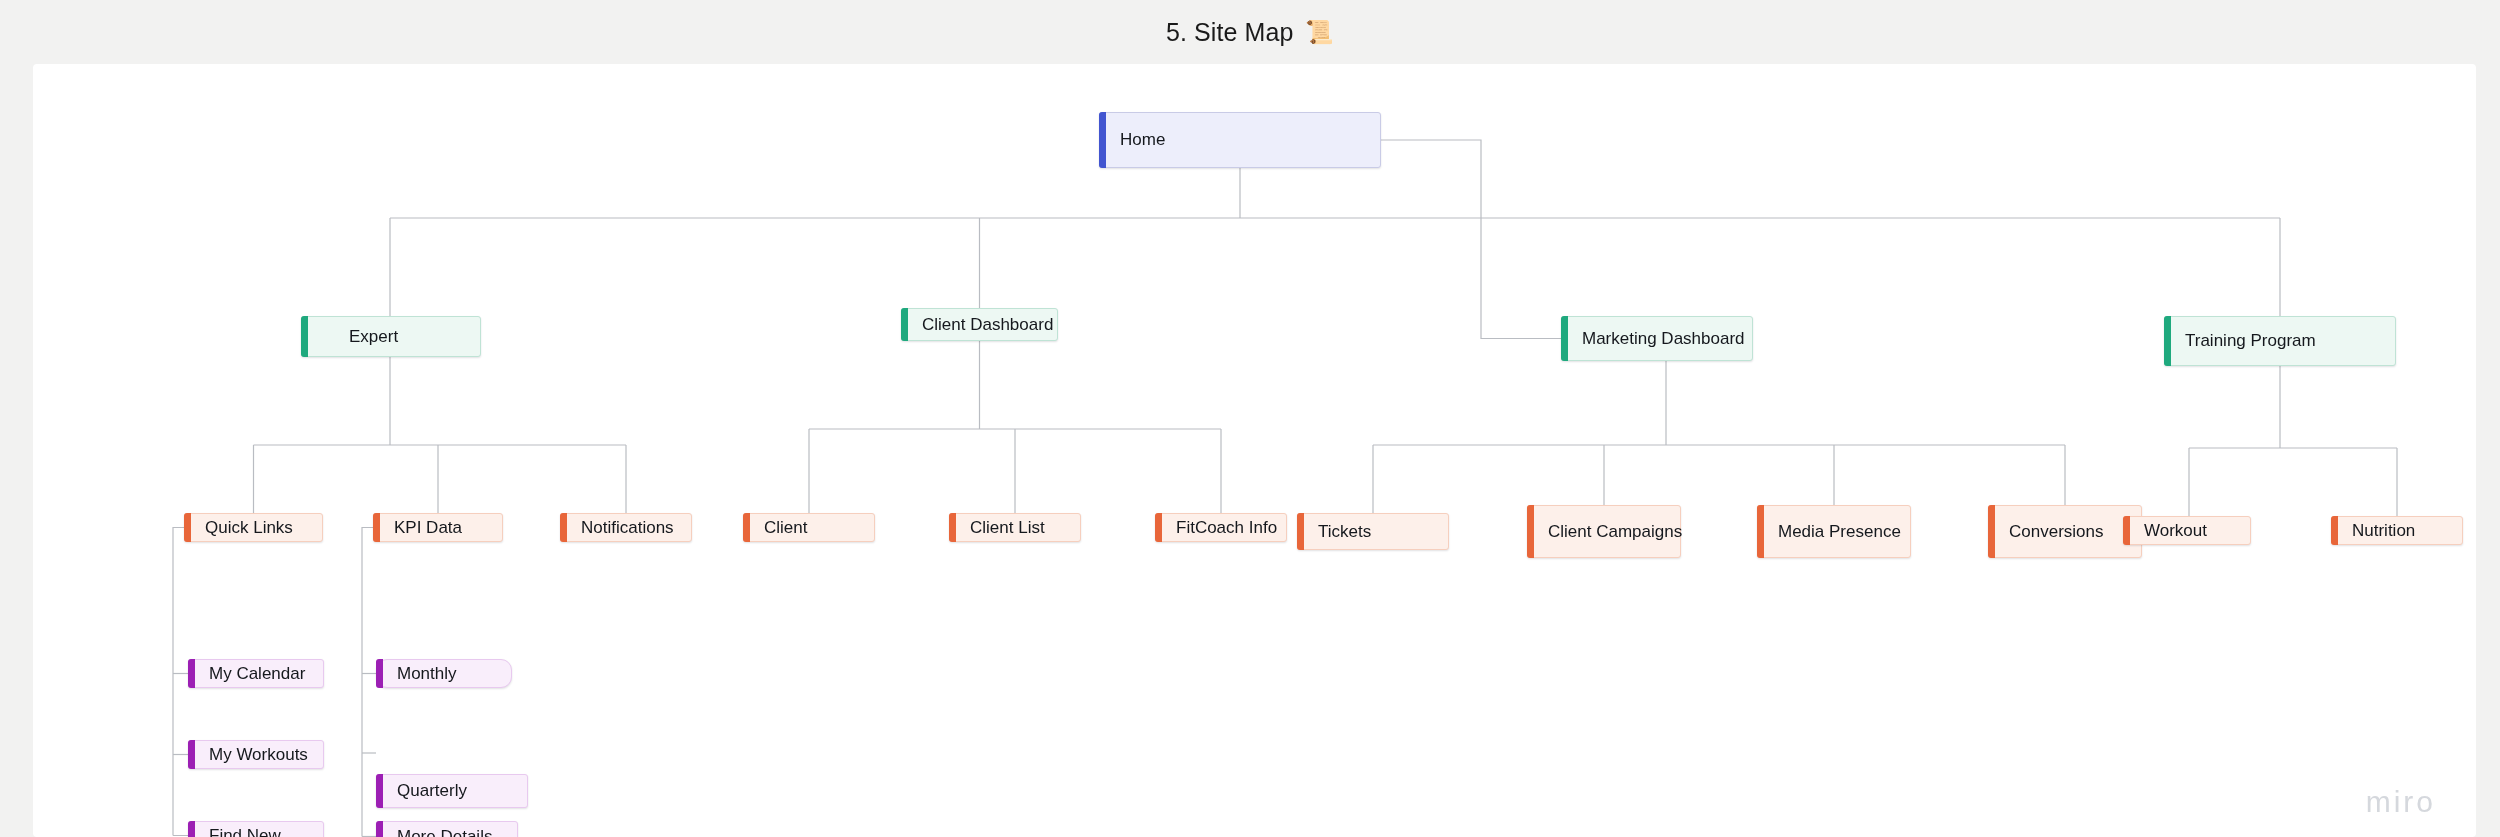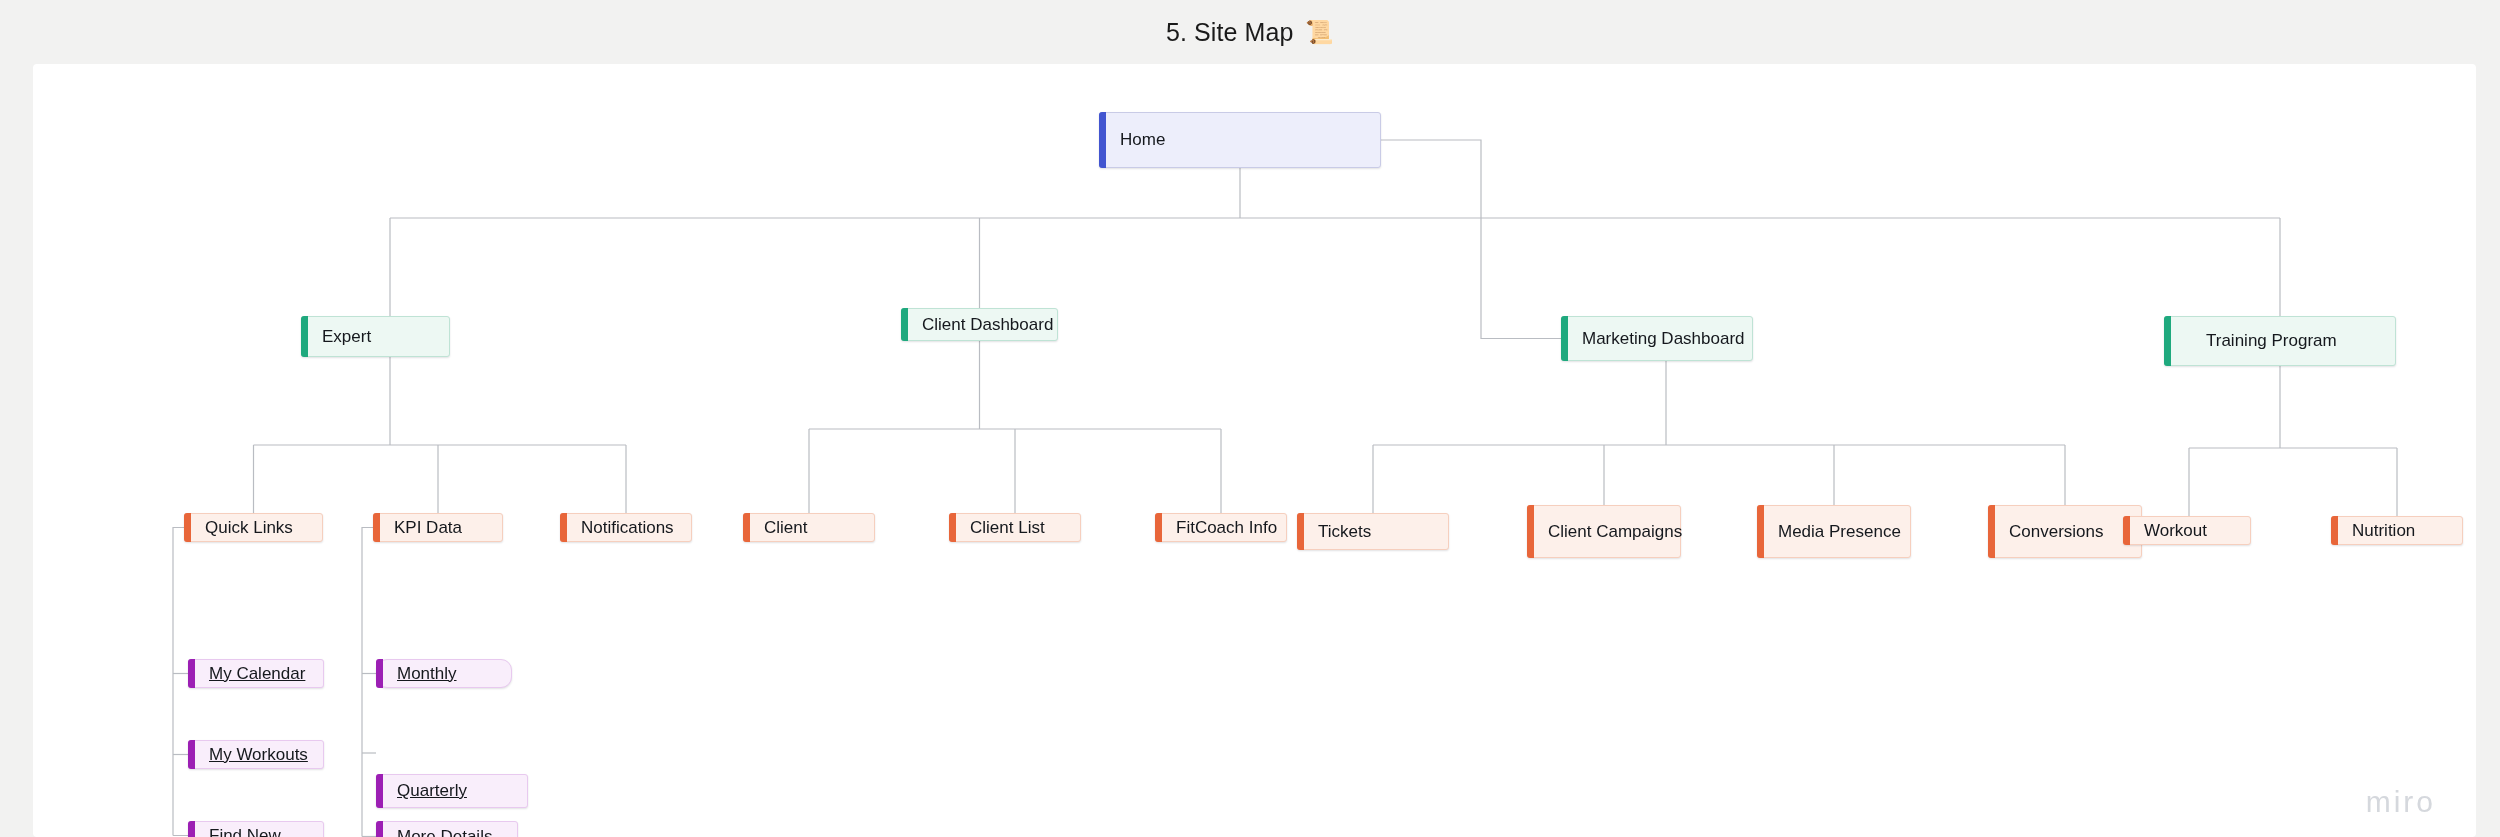--- a/index.html
+++ b/index.html
@@ -81,21 +81,21 @@
     padding-right: 14px;
   }
 
   
   .lv-home  { background:#edeefb; border-color:#c9cbe6; }
   .lv-home  .bar { background:#4255d0; }
   .lv-sec   { background:#edf8f3; border-color:#bfe3d5; }
   .lv-sec   .bar { background:#1fa97e; }
   .lv-ter   { background:#fdf0ea; border-color:#f6cfbe; }
   .lv-ter   .bar { background:#e8663a; }
-  .lv-quad  { background:#f9eefb; border-color:#e8c9ef;text-decoration:underline; }
+  .lv-quad  { background:#f9eefb; border-color:#e8c9ef; }
   .lv-quad  .bar { background:#9c1fb4; }
 
   
   #miro-watermark {
     position: absolute;
     right: 40px;
     bottom: 18px;
     font-size: 30px;
     color: #d5d8dd;
     letter-spacing: 3px;
@@ -148,33 +148,33 @@
         <polyline points="340,463.5 329,463.5 329,772.5" fill="none" stroke="#b9bcc2" stroke-width="1.2"></polyline>
         <polyline points="329,609.5 343,609.5" fill="none" stroke="#b9bcc2" stroke-width="1.2"></polyline>
         <polyline points="329,689 343,689" fill="none" stroke="#b9bcc2" stroke-width="1.2"></polyline>
         <polyline points="329,772.5 343,772.5" fill="none" stroke="#b9bcc2" stroke-width="1.2"></polyline>
       </svg>
     <div id="nodes-layer">
         <div class="node lv-home" style="left: 1066px; top: 48px; width: 282px; height: 56px;">
           <span class="bar"></span>
           <span class="lbl">Home</span>
         </div>
-        <div class="node lv-sec" style="left: 268px; top: 252px; width: 149px; height: 41px;">
+        <div class="node lv-sec" style="left: 268px; top: 252px; width: 180px; height: 41px; padding-left: 27px;">
           <span class="bar"></span>
           <span class="lbl">Expert</span>
         </div>
         <div class="node lv-sec" style="left: 868px; top: 244px; width: 157px; height: 33px;">
           <span class="bar"></span>
           <span class="lbl">Client Dashboard</span>
         </div>
         <div class="node lv-sec" style="left: 1528px; top: 252px; width: 192px; height: 45px;">
           <span class="bar"></span>
           <span class="lbl">Marketing Dashboard</span>
         </div>
-        <div class="node lv-sec" style="left: 2131px; top: 252px; width: 232px; height: 50px; padding-left: 21px;">
+        <div class="node lv-sec" style="left: 2131px; top: 252px; width: 232px; height: 50px;">
           <span class="bar"></span>
           <span class="lbl">Training Program</span>
         </div>
         <div class="node lv-ter" style="left: 151px; top: 449px; width: 139px; height: 29px;">
           <span class="bar"></span>
           <span class="lbl">Quick Links</span>
         </div>
         <div class="node lv-ter" style="left: 340px; top: 449px; width: 130px; height: 29px;">
           <span class="bar"></span>
           <span class="lbl">KPI Data</span>

